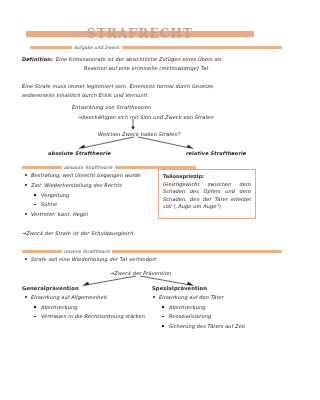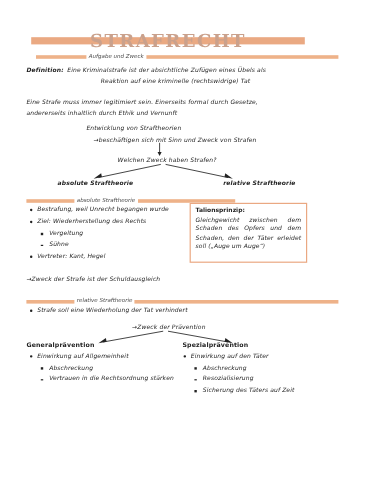--- a/index.html
+++ b/index.html
@@ -36,21 +36,21 @@
     position: absolute;
     left: 0;
     right: 0;
     top: 3px;
     height: 6px;
     background: #eaa982;
   }
   .title-banner .title-text {
     position: relative;
     z-index: 2;
-    font-size: 15px;
+    font-size: 12px;
     letter-spacing: 1.2px;
     font-weight: 700;
     color: #caa18c;
     background: transparent;
     padding: 0 3px;
     white-space: nowrap;
     font-family: "DejaVu Serif", serif;
   }
 
   

